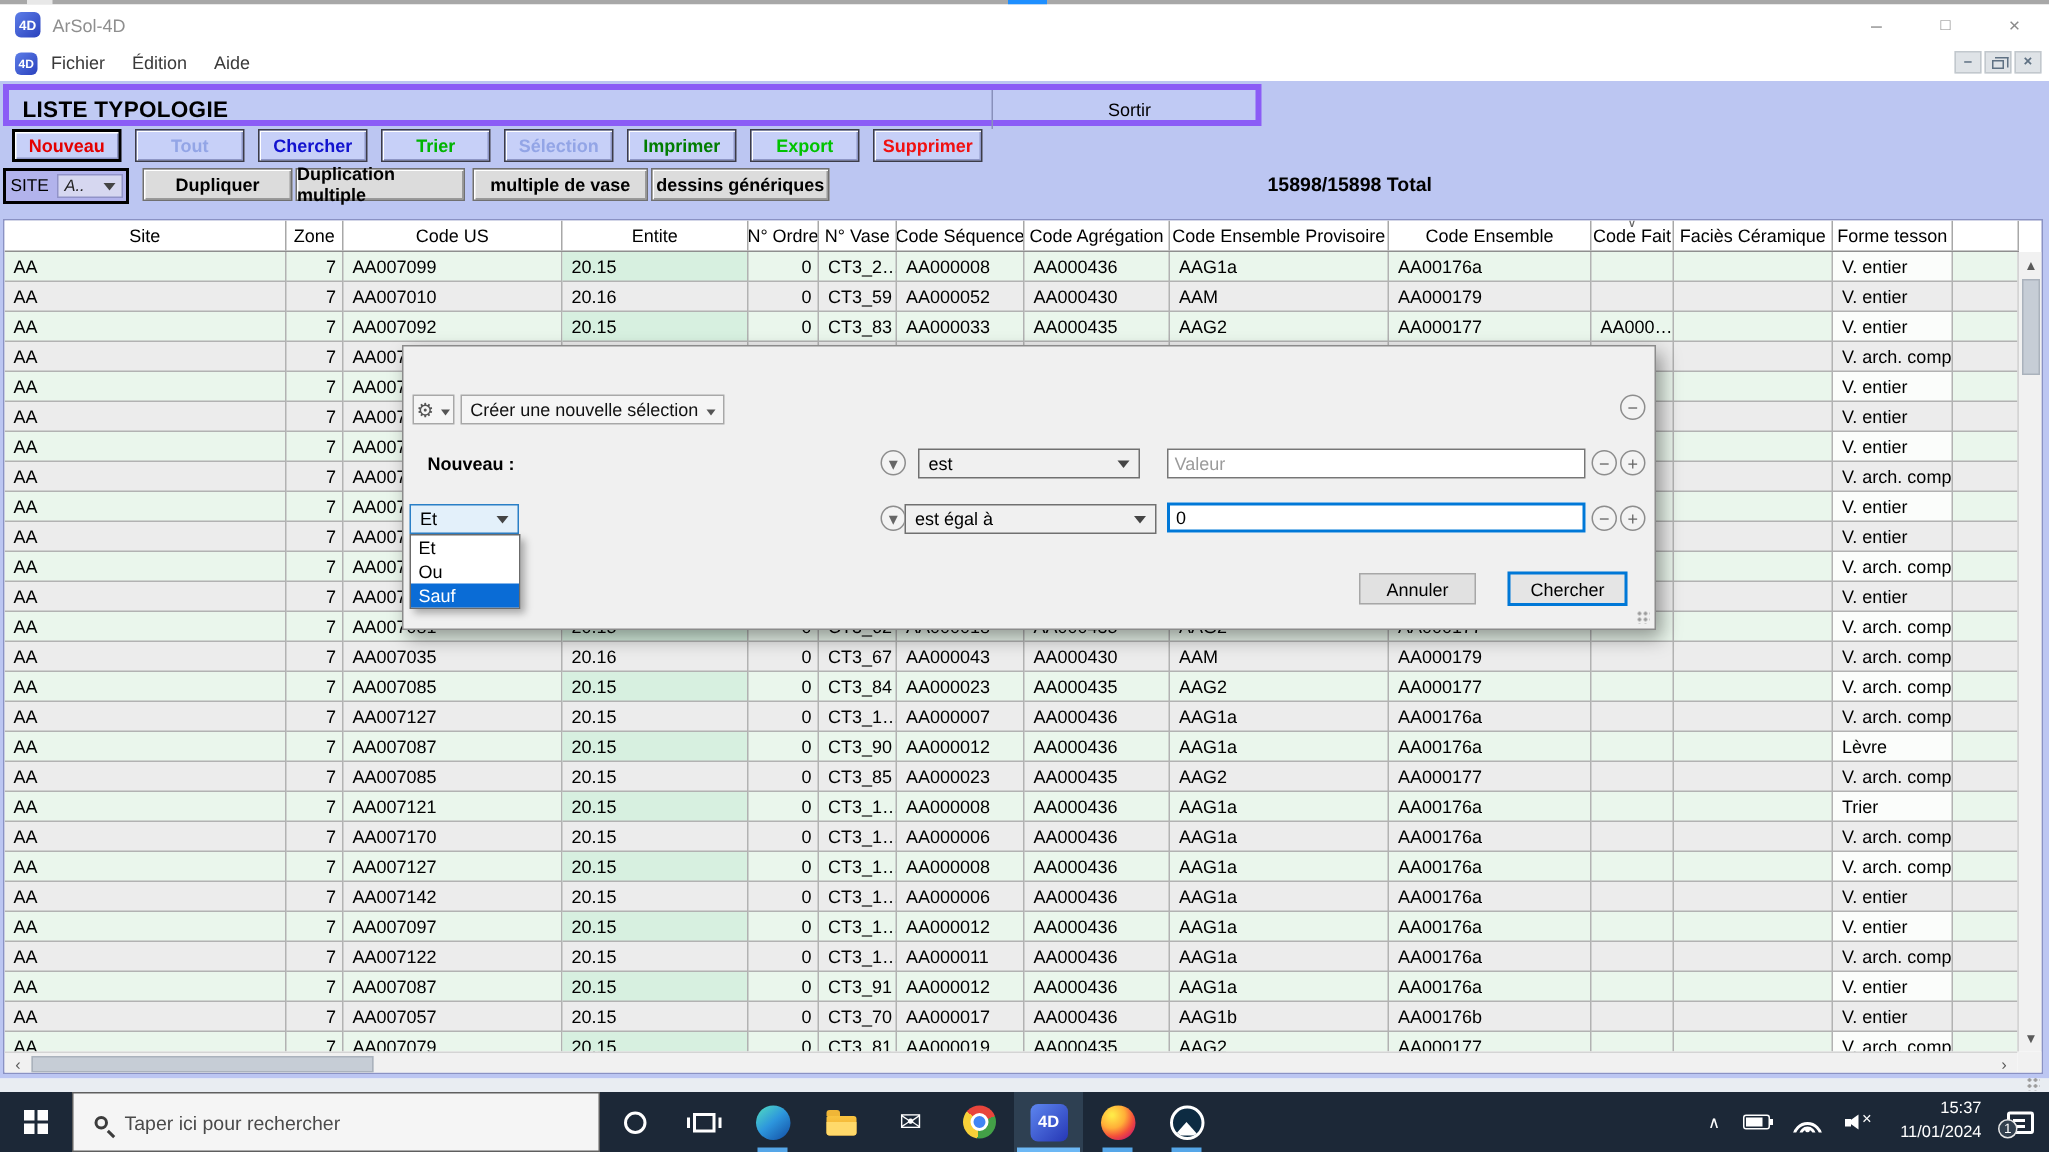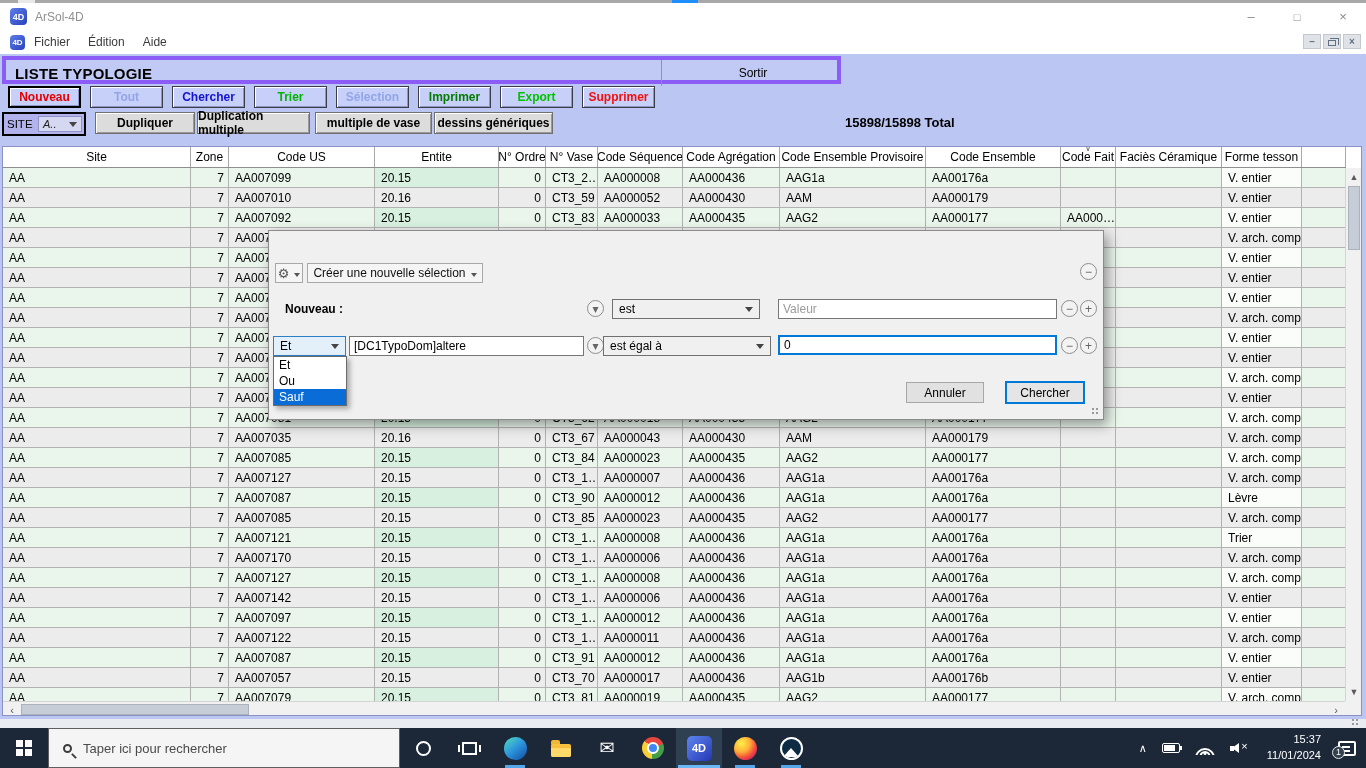--- a/index.html
+++ b/index.html
@@ -714,21 +714,20 @@
     <span class="chev"></span>
   </div>
   <input class="dlg-input val1" placeholder="Valeur" style="">
   <div class="circle-btn minus1">−</div>
   <div class="circle-btn plus1">+</div>
 
   <div class="dlg-select conj">
     <span>Et</span>
     <span class="chev"></span>
   </div>
-  <input class="dlg-input fld2" value="[DC1TypoDom]altere" style="">
   <div class="circle-btn exp2">▾</div>
   <div class="dlg-select op2">
     <span>est égal à</span>
     <span class="chev"></span>
   </div>
   <input class="dlg-input val2" value="0" style="">
   <div class="circle-btn minus2">−</div>
   <div class="circle-btn plus2">+</div>
 
   <div class="ddl">

